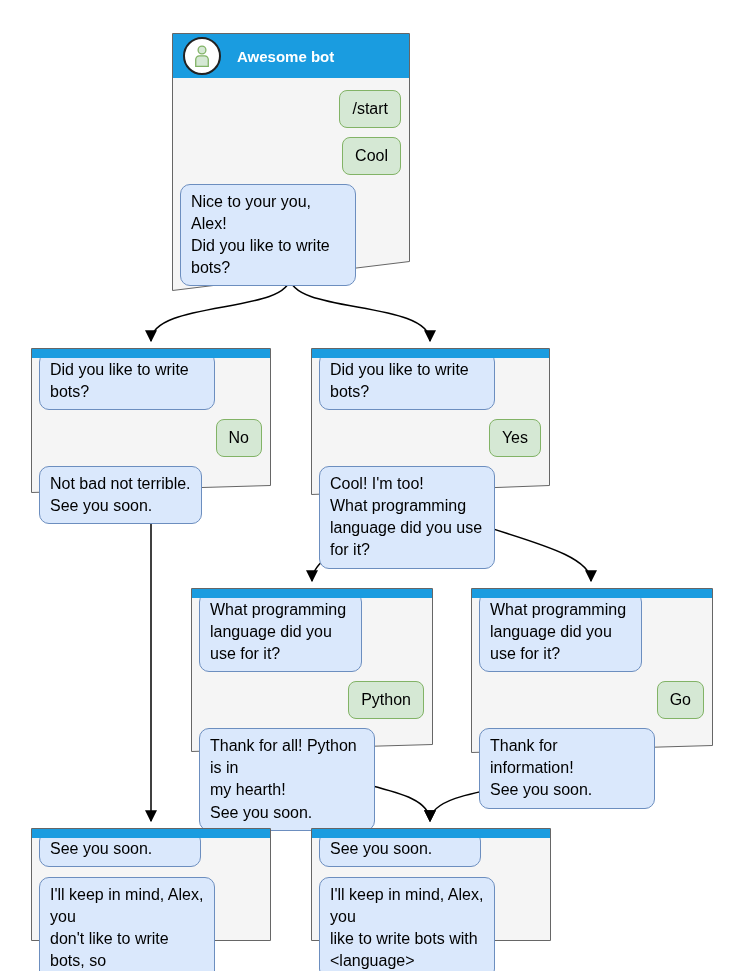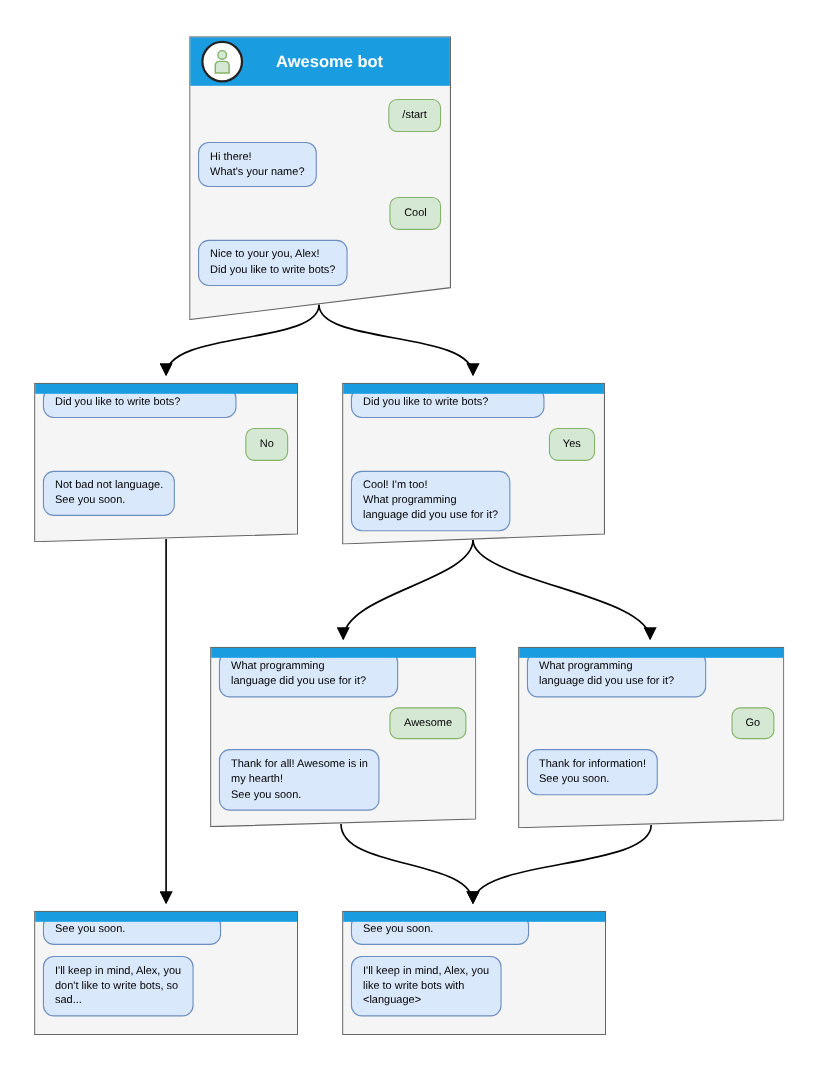--- a/index.html
+++ b/index.html
@@ -13,26 +13,26 @@
     --connector:#000000;
     --text:#000000;
   }
   html,body{margin:0;padding:0;background:#ffffff;}
   body{font-family:"Liberation Sans","DejaVu Sans",sans-serif;color:var(--text);}
   .canvas{position:relative;width:743px;height:971px;background:#ffffff;overflow:hidden;}
   .connectors{position:absolute;left:0;top:0;z-index:0;}
   .window{position:absolute;z-index:1;}
   .frame{position:absolute;left:0;top:0;}
   .header{position:absolute;left:1px;right:1px;top:1px;background:var(--header_blue);z-index:3;}
-  .header.main{height:44px;display:flex;align-items:center;gap:30px;padding-left:10px;}
+  .header.main{height:44px;display:flex;align-items:center;gap:16px;padding-left:10px;}
   .header.thin{height:9px;}
   .avatar{width:38px;height:38px;border-radius:50%;background:#ffffff;border:2px solid #222222;display:flex;align-items:center;justify-content:center;box-sizing:border-box;flex:0 0 auto;}
   .title{color:#ffffff;font-weight:bold;font-size:15px;}
   .content{position:relative;z-index:1;display:flex;flex-direction:column;gap:9px;}
-  .bubble{white-space:pre-line;font-size:10px;line-height:1.38;padding:6px 10px;max-width:176px;box-sizing:border-box;align-self:flex-start;}
+  .bubble{white-space:pre-line;font-size:16px;line-height:1.38;padding:6px 10px;max-width:176px;box-sizing:border-box;align-self:flex-start;}
   .bubble.bot{background:var(--bot_bubble_bg);border:1px solid var(--bot_bubble_border);border-radius:10px;}
   .bubble.user{background:var(--user_bubble_bg);border:1px solid var(--user_bubble_border);border-radius:8px;padding:7px 12px;align-self:flex-end;}
   .bubble.cut{margin-top:0;border-top-left-radius:10px;border-top-right-radius:10px;}
   .w190{width:190px;}
   .w163{width:163px;}
   .w162{width:162px;}
 </style>
 </head>
 <body>
 
@@ -63,37 +63,35 @@
       <span class="avatar">
         <svg width="26" height="26" viewBox="0 0 24 24">
           <circle cx="12" cy="6.4" r="3.6" fill="#D5E8D4" stroke="#82B366" stroke-width="1.2"></circle>
           <path d="M6.2 21.5 v-6.3 a3.4 3.4 0 0 1 3.4-3.4 h4.8 a3.4 3.4 0 0 1 3.4 3.4 v6.3 z" fill="#D5E8D4" stroke="#82B366" stroke-width="1.2"></path>
         </svg>
       </span>
       <span class="title">Awesome bot</span>
     </div>
     <div class="content" style="padding:57px 9px 0 8px;">
       <div class="bubble user">/start</div>
-      <div class="bubble bot">Hi there!
-What's your name?</div>
       <div class="bubble user">Cool</div>
       <div class="bubble bot">Nice to your you, Alex!
 Did you like to write bots?</div>
     </div>
   </div>
 
   <div class="window" style="left:31px;top:348px;width:240px;height:145px;">
     <svg class="frame" width="240" height="145">
       <polygon points="0.5,0.5 239.5,0.5 239.5,137.5 0.5,144.5" fill="#F5F5F5" stroke="#666666" stroke-width="1"></polygon>
     </svg>
     <div class="header thin"></div>
     <div class="content" style="padding:4px 9px 0 8px;">
       <div class="bubble bot cut w190">Did you like to write bots?</div>
       <div class="bubble user">No</div>
-      <div class="bubble bot">Not bad not language.
+      <div class="bubble bot">Not bad not terrible.
 See you soon.</div>
     </div>
   </div>
 
   <div class="window" style="left:311px;top:348px;width:239px;height:147px;">
     <svg class="frame" width="239" height="147">
       <polygon points="0.5,0.5 238.5,0.5 238.5,137.5 0.5,146.5" fill="#F5F5F5" stroke="#666666" stroke-width="1"></polygon>
     </svg>
     <div class="header thin"></div>
     <div class="content" style="padding:4px 9px 0 8px;">
@@ -106,22 +104,22 @@
   </div>
 
   <div class="window" style="left:191px;top:588px;width:242px;height:164px;">
     <svg class="frame" width="242" height="164">
       <polygon points="0.5,0.5 241.5,0.5 241.5,156.5 0.5,163.5" fill="#F5F5F5" stroke="#666666" stroke-width="1"></polygon>
     </svg>
     <div class="header thin"></div>
     <div class="content" style="padding:4px 9px 0 8px;">
       <div class="bubble bot cut w163">What programming
 language did you use for it?</div>
-      <div class="bubble user">Awesome</div>
-      <div class="bubble bot">Thank for all! Awesome is in
+      <div class="bubble user">Python</div>
+      <div class="bubble bot">Thank for all! Python is in
 my hearth!
 See you soon.</div>
     </div>
   </div>
 
   <div class="window" style="left:471px;top:588px;width:242px;height:165px;">
     <svg class="frame" width="242" height="165">
       <polygon points="0.5,0.5 241.5,0.5 241.5,157.5 0.5,164.5" fill="#F5F5F5" stroke="#666666" stroke-width="1"></polygon>
     </svg>
     <div class="header thin"></div>

